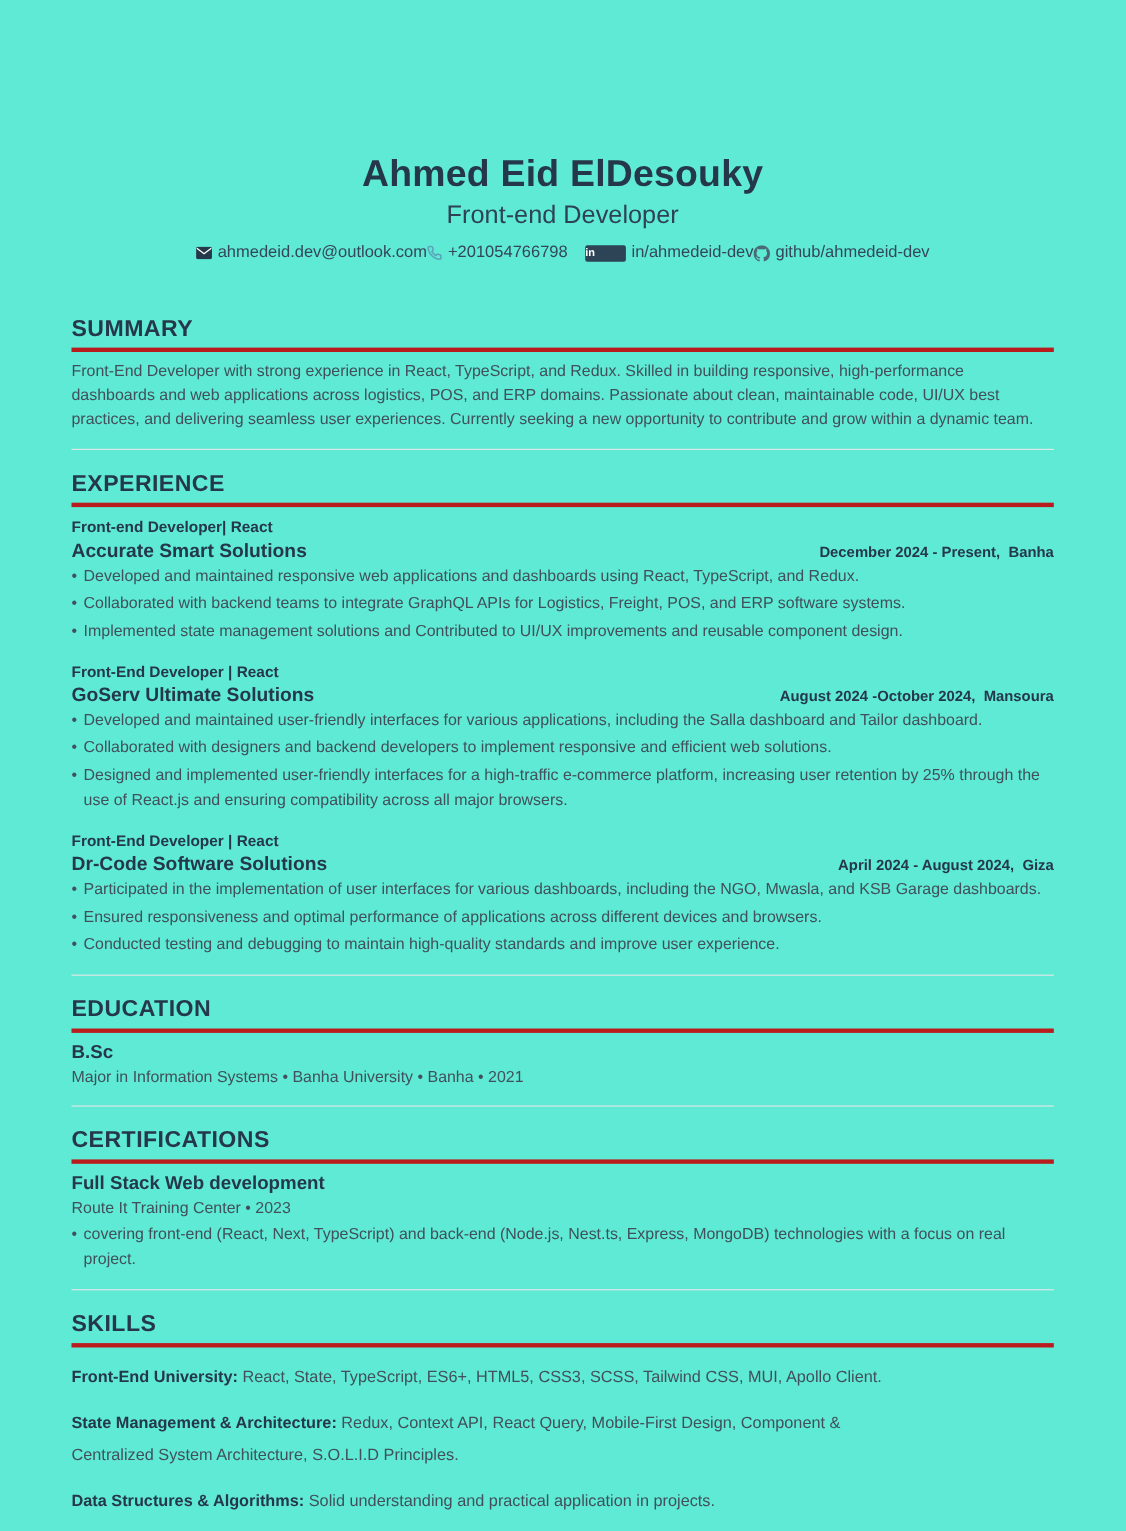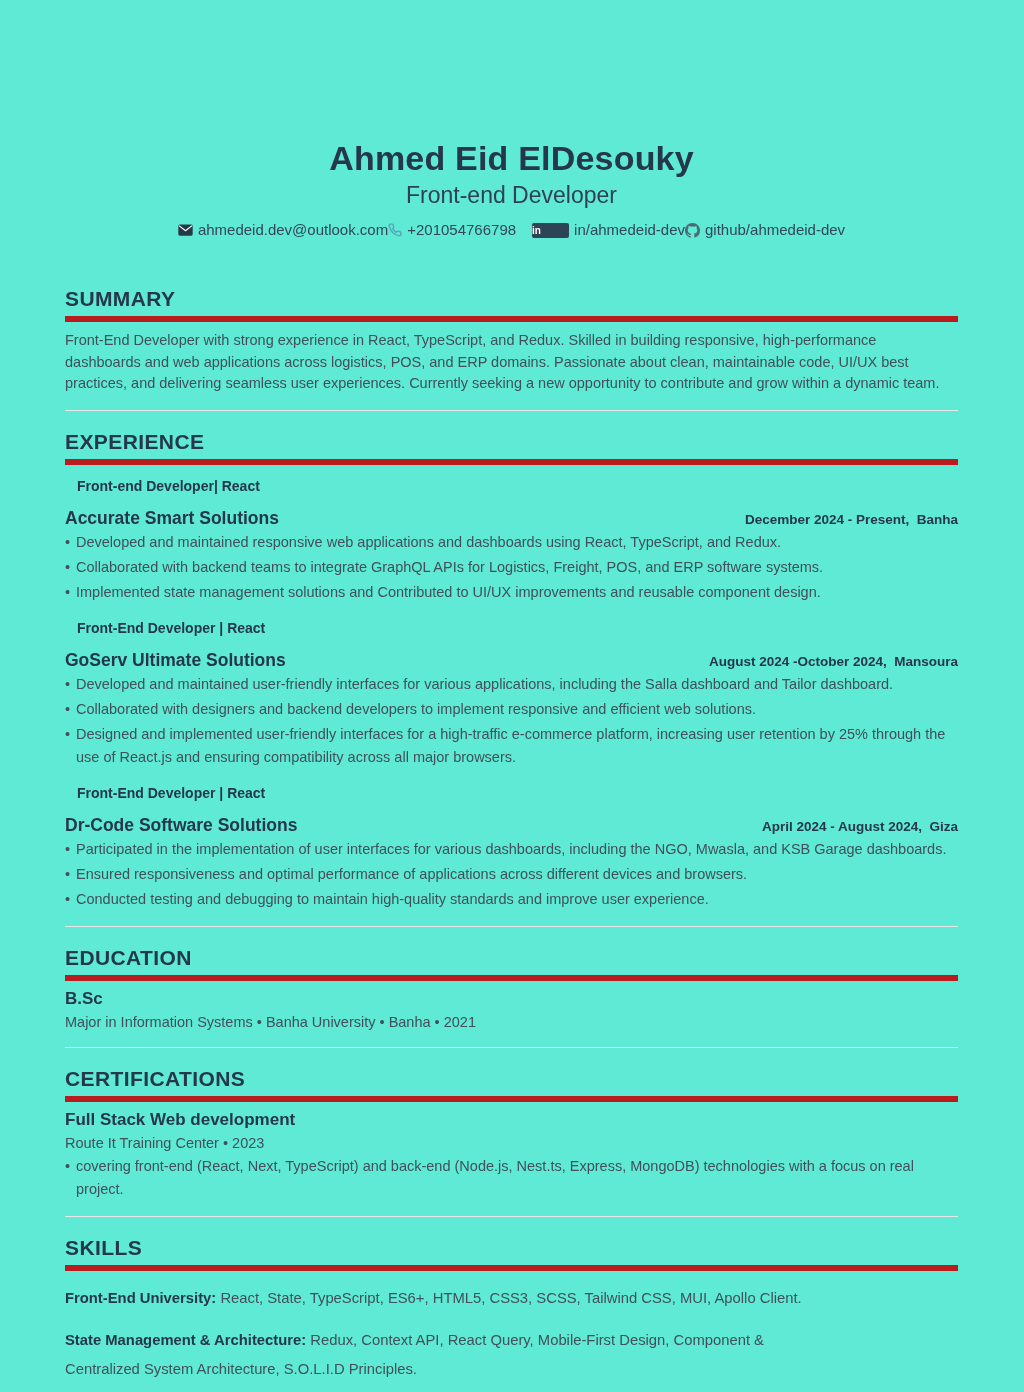--- a/index.html
+++ b/index.html
@@ -55,35 +55,35 @@
   }
   
   .sec-title {
     margin: 0;
     font-size: 21px;
     line-height: 26px;
     font-weight: 700;
     letter-spacing: 0.4px;
     color: #253849;
     padding-bottom: 4px;
-    border-bottom: 6px solid #b91c1c;
+    border-bottom: 4px solid #b91c1c;
   }
   .sec { margin-top: 18px; }
   .sec.first { margin-top: 44px; }
   .sep {
     border: none;
     border-top: 1px solid #e8e8e8;
     margin: 15px 0 0 0;
   }
   .body-text { font-size: 14.5px; line-height: 21.5px; margin: 8px 3px 0 0; }
   
   .job { margin-top: 9px; }
   .job + .job { margin-top: 15px; }
   .role {
-    margin: 12px;
+    margin: 0;
     font-size: 14px;
     line-height: 18px;
     font-weight: 700;
     color: #253849;
   }
   .comp-row {
     display: flex;
     justify-content: space-between;
     align-items: baseline;
     margin-top: 1px;

